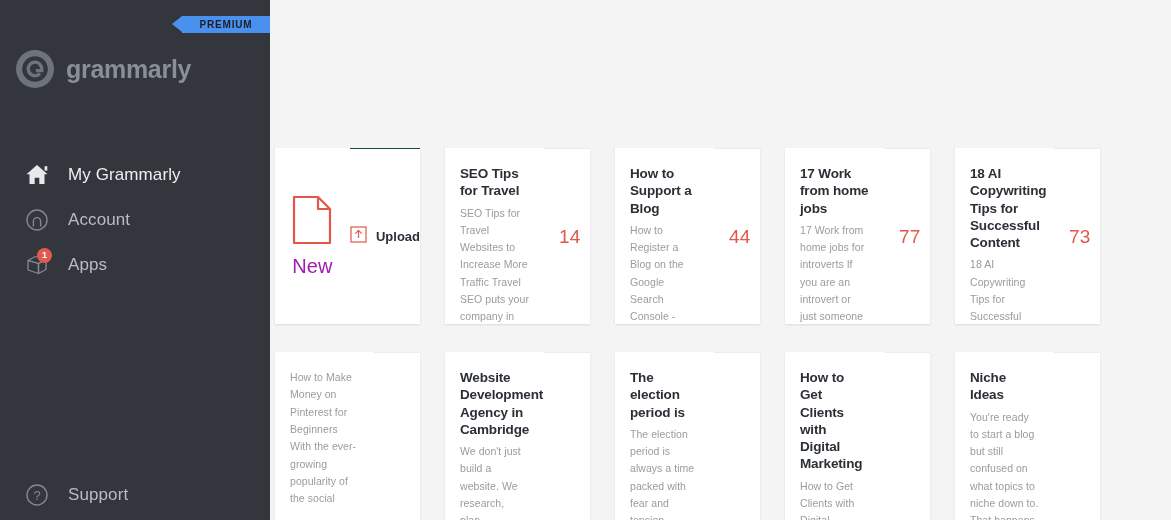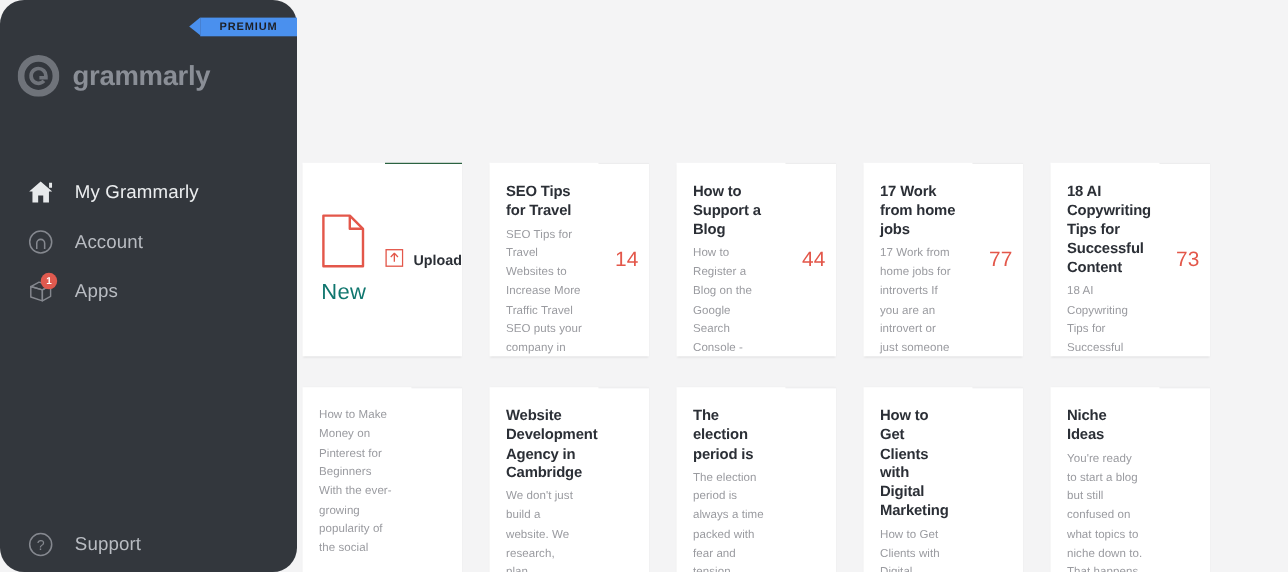--- a/index.html
+++ b/index.html
@@ -10,21 +10,20 @@
     background: #f4f4f5;
   }
   .app { display: flex; width: 1171px; height: 520px; }
 
   
   .sidebar {
     width: 270px; height: 520px;
     background: #33373d;
     position: relative;
     flex: 0 0 270px;
-    border-radius: 22px;
   }
   .premium-badge {
     position: absolute;
     top: 16px; left: 182px;
     height: 17px;
     width: 88px;
     background: #4a90ee;
     display: flex; align-items: center; justify-content: center;
     font-size: 10px; font-weight: bold; letter-spacing: .8px;
     color: #1d1f24;
@@ -134,21 +133,21 @@
   }
 
   
   .card.new { height: 176px; }
   .new-top {
     flex: 1 1 auto;
     display: flex; flex-direction: column;
     align-items: center; justify-content: center;
     gap: 6px;
   }
-  .new-label { font-size: 20px; color: #0f766e; letter-spacing: .2px; }
+  .new-label { font-size: 20px; color: #a21caf; letter-spacing: .2px; }
   .upload-row {
     flex: 0 0 46px;
     border-top: 1px solid #14532d;
     display: flex; align-items: center; justify-content: center; gap: 9px;
   }
   .upload-label { font-size: 13px; font-weight: bold; color: #2b2f36; }
 </style>
 </head>
 <body>
 

